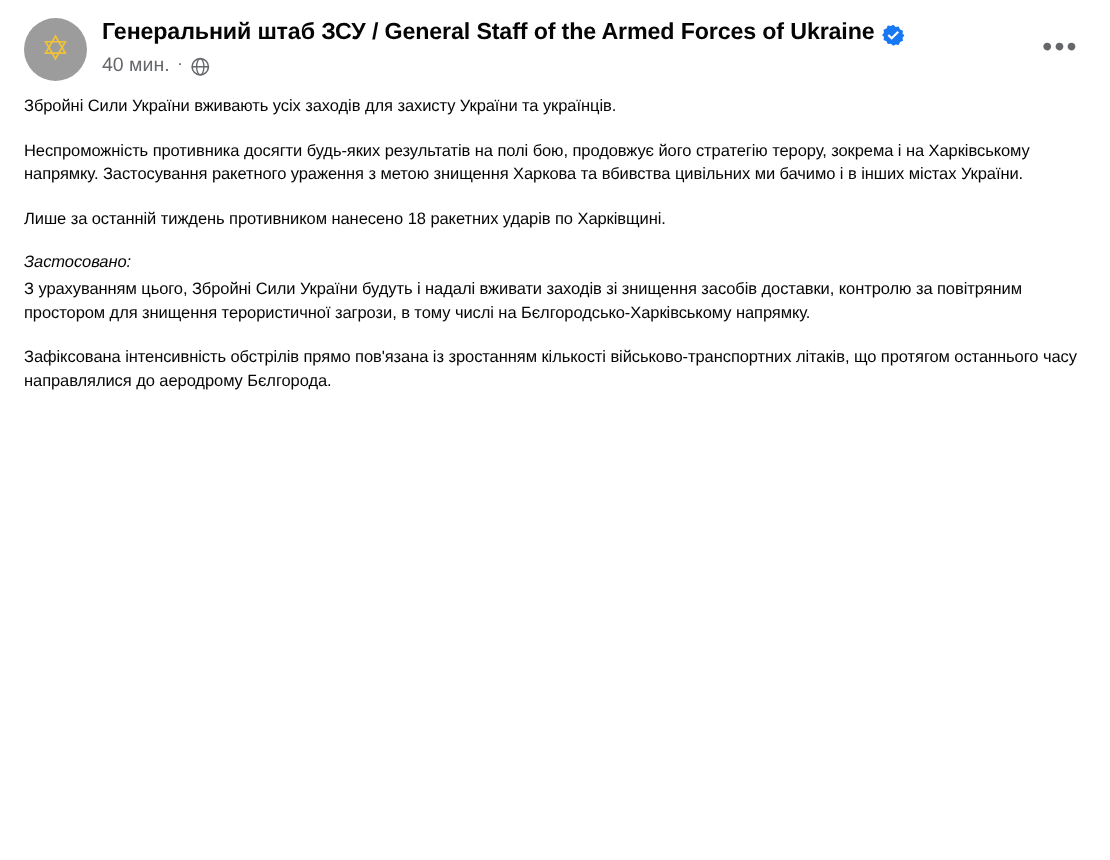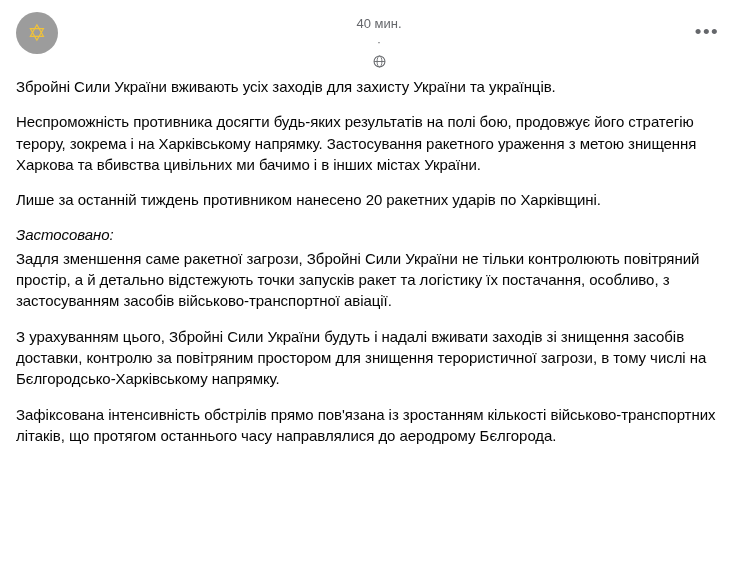--- a/index.html
+++ b/index.html
@@ -73,21 +73,20 @@
     position: relative;
     top: 1px;
   }
   .meta-row {
     display: flex;
     align-items: center;
     gap: 5px;
     margin-top: 3px;
     color: #65676b;
     font-size: 13px;
-    flex-direction: column;
   }
   .meta-dot {
     font-size: 12px;
     line-height: 1;
     color: #65676b;
   }
   .globe-icon {
     width: 13px;
     height: 13px;
     display: inline-block;
@@ -106,21 +105,21 @@
     letter-spacing: 1.5px;
     line-height: 1;
     margin-top: 2px;
     cursor: pointer;
     user-select: none;
   }
 
   
   .post-body {
     padding: 4px 0 0 0;
-    font-size: 15px;
+    font-size: 11px;
     line-height: 1.42;
     color: #050505;
     letter-spacing: -0.05px;
   }
   .para {
     margin: 0 0 14px 0;
     white-space: pre-wrap;
   }
   .para.tight {
     margin-bottom: 2px;
@@ -133,39 +132,47 @@
 
 <div class="post">
 
   <div class="post-header">
 
     <div class="avatar">
       <span class="emblem">✡</span>
     </div>
 
     <div class="header-text">
+      <div class="name-row">
+        <span class="page-name">Генеральний штаб ЗСУ / General Staff of the Armed Forces of Ukraine</span>
+        <span class="verified">
+          <svg viewBox="0 0 16 16" width="15" height="15" aria-hidden="true">
+            <path fill="#1877f2" d="M8 0.6l1.7 1.5 2.2-.3.9 2.1 2.1.9-.3 2.2L16 8l-1.4 1.7.3 2.2-2.1.9-.9 2.1-2.2-.3L8 15.4l-1.7-1.4-2.2.3-.9-2.1-2.1-.9.3-2.2L0 8l1.4-1.7-.3-2.2 2.1-.9.9-2.1 2.2.3z"></path>
+            <path fill="#ffffff" d="M6.9 11.2L3.9 8.3l1.1-1.1 1.9 1.8 4.1-4.1 1.1 1.1z"></path>
+          </svg>
+        </span>
+      </div>
       <div class="meta-row">
         <span>40 мин.</span>
         <span class="meta-dot">·</span>
         <span class="globe-icon">
           <svg viewBox="0 0 16 16" width="13" height="13" aria-hidden="true">
             <circle cx="8" cy="8" r="6.7" fill="none" stroke="#65676b" stroke-width="1.3"></circle>
             <ellipse cx="8" cy="8" rx="3" ry="6.7" fill="none" stroke="#65676b" stroke-width="1.1"></ellipse>
             <line x1="1.4" y1="8" x2="14.6" y2="8" stroke="#65676b" stroke-width="1.1"></line>
           </svg>
         </span>
       </div>
     </div>
 
     <div class="menu-button">•••</div>
   </div>
 
   <div class="post-body">
     <p class="para">Збройні Сили України вживають усіх заходів для захисту України та українців.</p>
     <p class="para">Неспроможність противника досягти будь-яких результатів на полі бою, продовжує його стратегію терору, зокрема і на Харківському напрямку. Застосування ракетного ураження з метою знищення Харкова та вбивства цивільних ми бачимо і в інших містах України.</p>
-    <p class="para">Лише за останній тиждень противником нанесено 20 ракетних ударів по Харківщині.</p>
+    <p class="para">Лише за останній тиждень противником нанесено 18 ракетних ударів по Харківщині.</p>
     <p class="para tight">Застосовано:</p>
-    <p class="para">Задля зменшення саме ракетної загрози, Збройні Сили України не тільки контролюють повітряний простір, а й детально відстежують точки запусків ракет та логістику їх постачання, особливо, з застосуванням засобів військово-транспортної авіації.</p>
     <p class="para">З урахуванням цього, Збройні Сили України будуть і надалі вживати заходів зі знищення засобів доставки, контролю за повітряним простором для знищення терористичної загрози, в тому числі на Бєлгородсько-Харківському напрямку.</p>
     <p class="para">Зафіксована інтенсивність обстрілів прямо пов'язана із зростанням кількості військово-транспортних літаків, що протягом останнього часу направлялися до аеродрому Бєлгорода.</p>
   </div>
 
 </div>
 
 </body></html>

